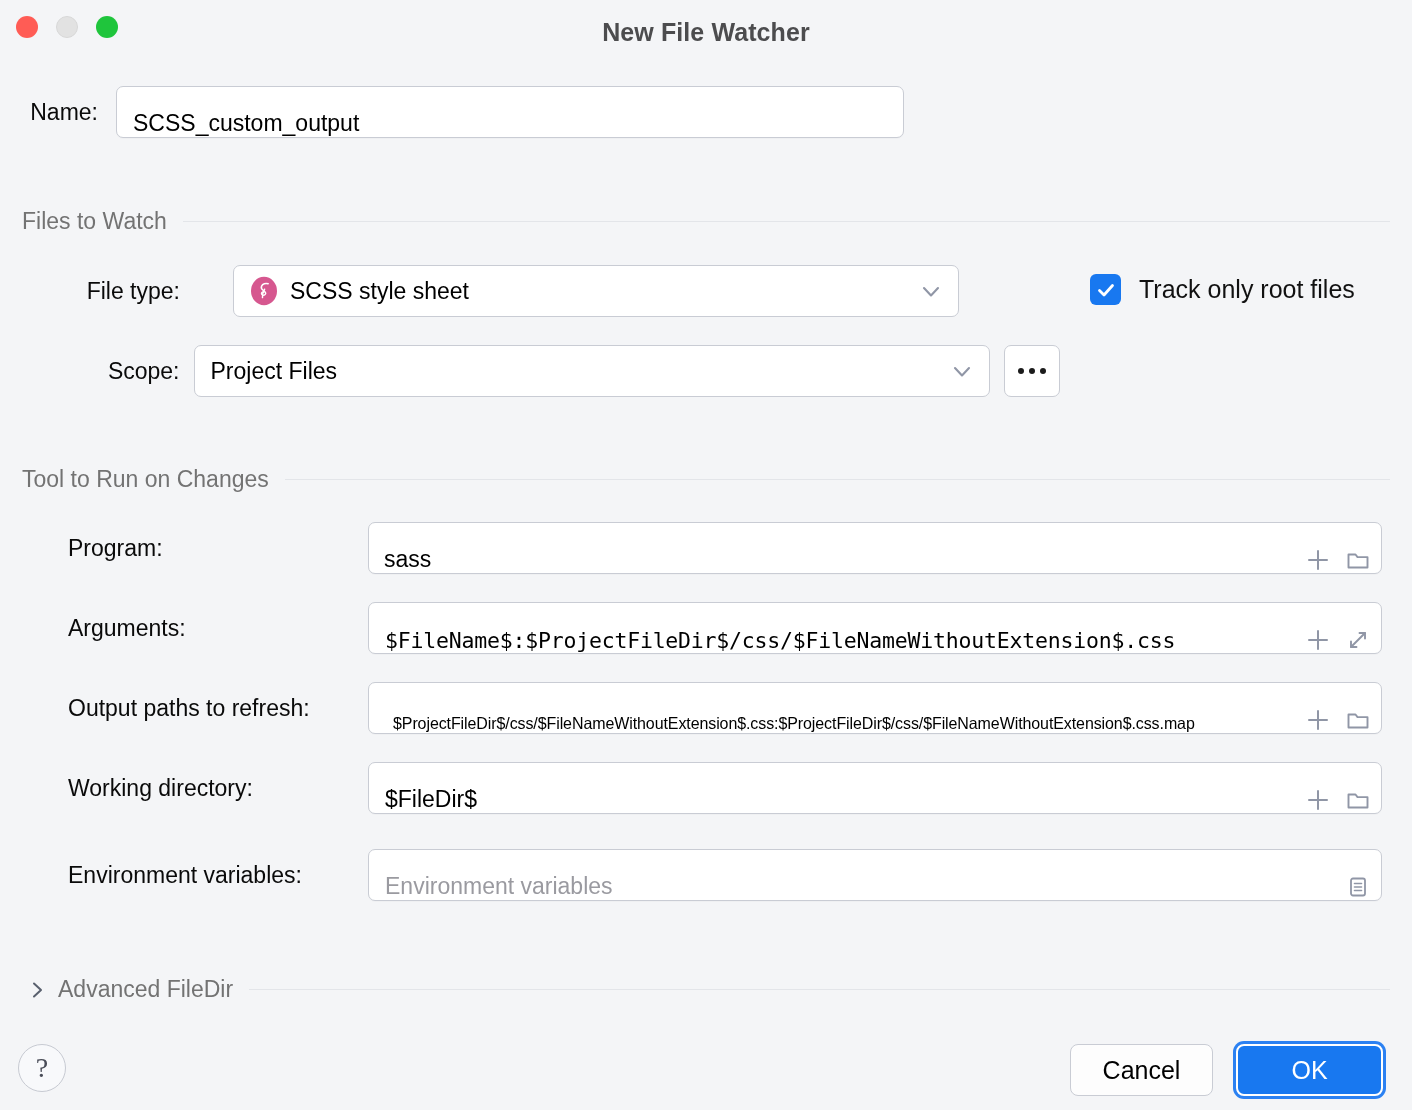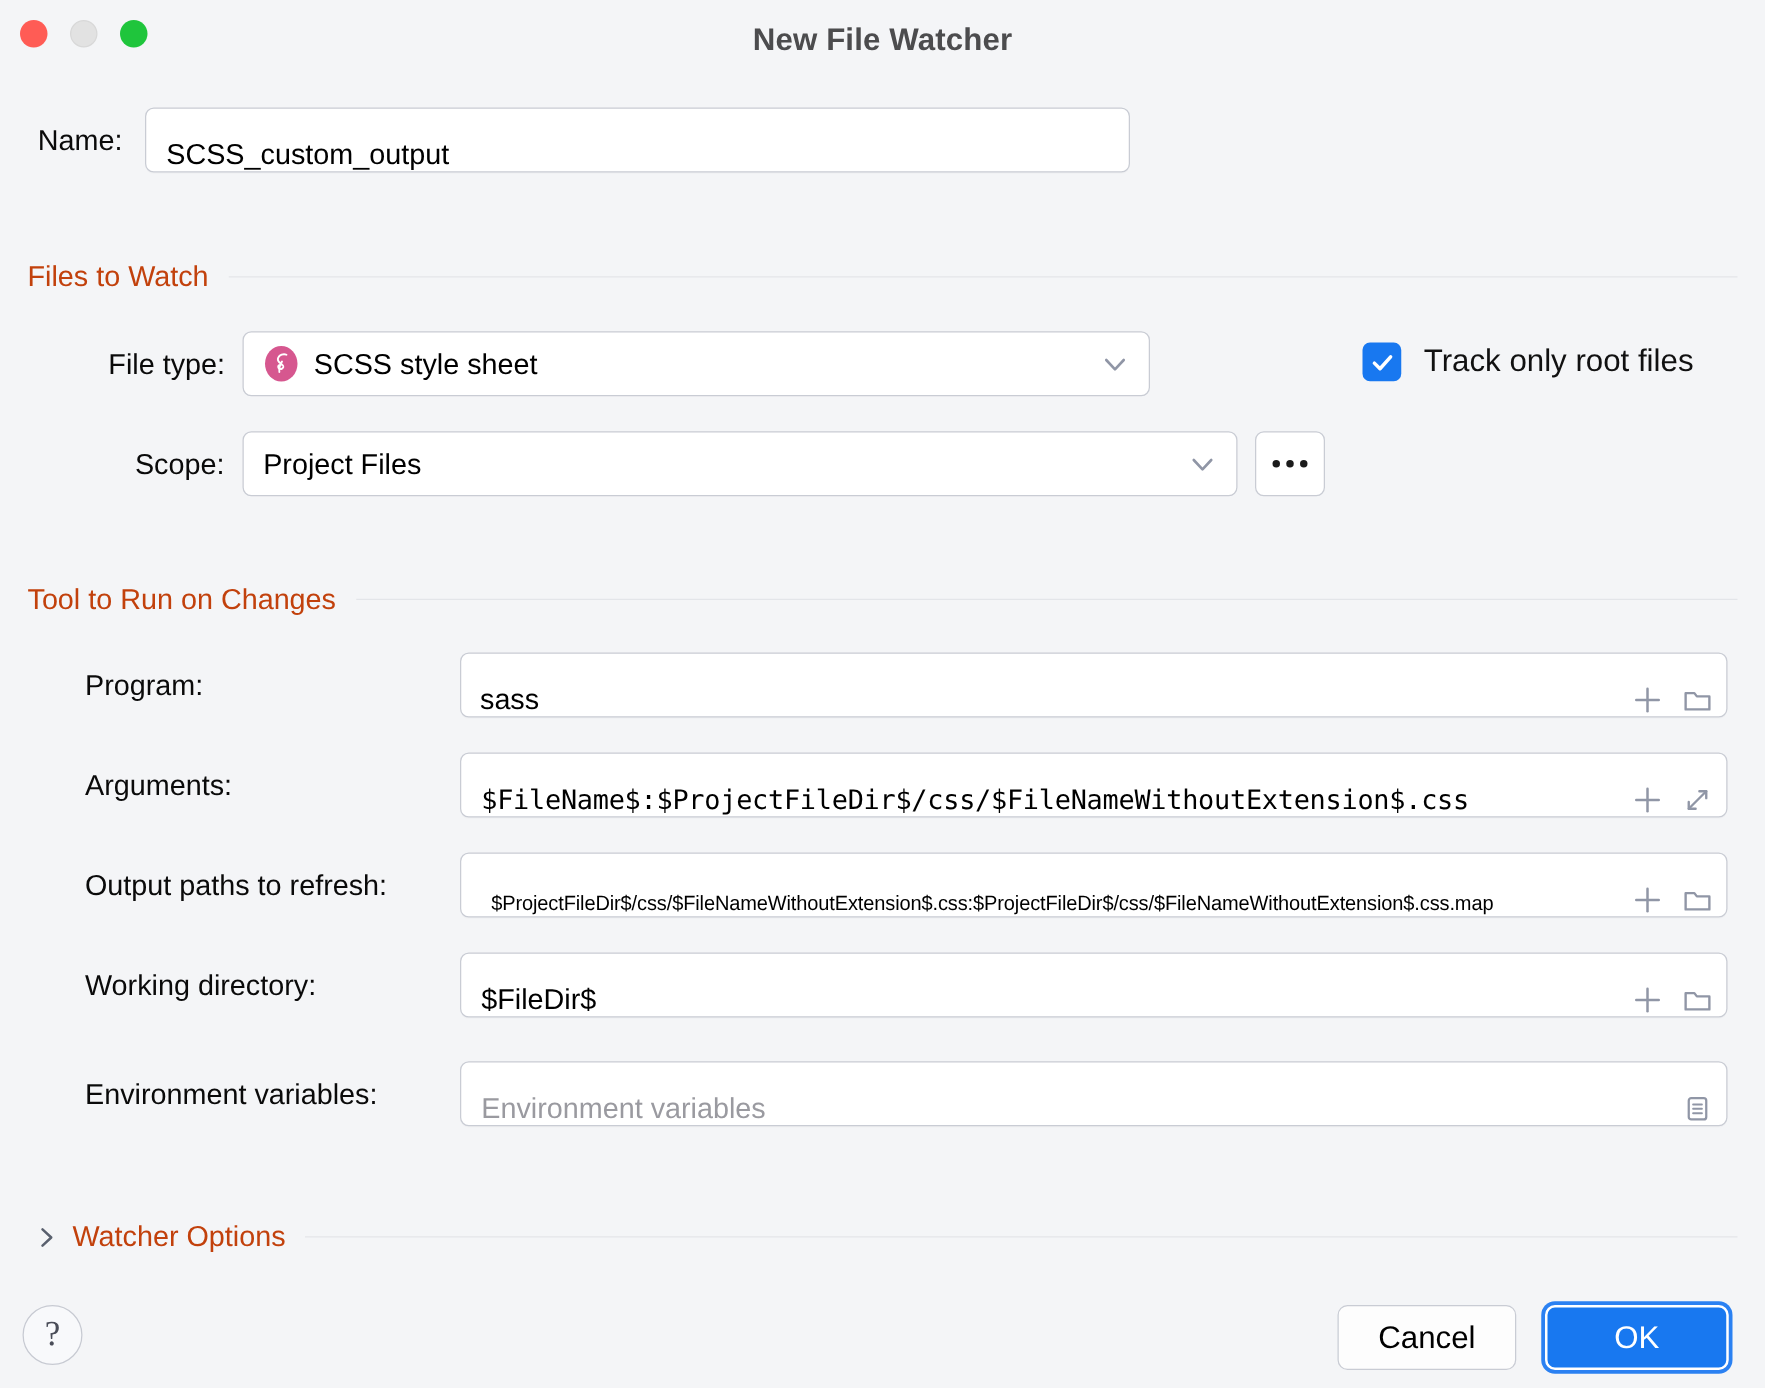--- a/index.html
+++ b/index.html
@@ -107,21 +107,21 @@
   .check {
     width: 31px; height: 31px; border-radius: 6px; background: #1878f0;
     display: flex; align-items: center; justify-content: center;
     flex: 0 0 auto;
   }
   .check svg { width: 22px; height: 22px; }
   .check-label { font-size: 25px; color: #111; white-space: nowrap; }
 
   
   .section { position: absolute; display: flex; align-items: center; width: 100%; }
-  .section .stitle { font-size: 23px; color: #c2410c; white-space: nowrap; padding-right: 16px; }
+  .section .stitle { font-size: 23px; color: #737373; white-space: nowrap; padding-right: 16px; }
   .section .sline { flex: 1 1 auto; height: 1px; background: #e3e5e9; }
 
   
   .adv-arrow { width: 22px; height: 22px; margin-right: 10px; flex: 0 0 auto; }
 
   
   .help-btn {
     position: absolute; left: 18px; top: 1044px;
     width: 48px; height: 48px; border-radius: 50%;
     border: 1px solid #c7cad2; background: #f8f9fb;
@@ -163,21 +163,21 @@
     <div class="field" style="margin-left:18px; width:788px;">
       <span class="val">SCSS_custom_output</span>
     </div>
   </div>
 
   <div class="section" style="left:22px; top:208px; width:1368px;">
     <span class="stitle">Files to Watch</span>
     <span class="sline"></span>
   </div>
 
-  <div class="row" style="left:68px; top:264px; width:992px; height:54px;">
+  <div class="row" style="left:68px; top:264px; width:992px; height:54px;gap:39px;">
     <div class="lbl" style="width:112px;">File type:</div>
     <div class="combo" style="margin-left:14px; width:726px;">
       <svg class="scss-icon" viewBox="0 0 28 30">
         <ellipse cx="14" cy="15" rx="13" ry="14.2" fill="#d6578f"></ellipse>
         <path d="M18.2 7.8c-2.6-1.1-5.6 0.2-6.6 2.3-0.9 1.9 0.3 3.4 1.7 4.4 1.2 0.9 2.6 1.6 2.4 3-0.2 1.2-1.6 1.9-2.8 1.6-1.1-0.3-1.6-1.4-1.2-2.3 0.3-0.7 1.1-1 1.7-0.7" fill="none" stroke="#ffffff" stroke-width="1.5" stroke-linecap="round"></path>
         <path d="M14.6 13.2c-1.6 2.7-2.5 5.6-2.1 8.4" fill="none" stroke="#ffffff" stroke-width="1.5" stroke-linecap="round"></path>
       </svg>
       <span class="ctext">SCSS style sheet</span>
       <svg class="chev" viewBox="0 0 26 26">
         <polyline points="6,10 13,17.5 20,10" fill="none" stroke="#9096a6" stroke-width="2.1" stroke-linecap="round" stroke-linejoin="round"></polyline>
@@ -292,21 +292,21 @@
           <line x1="9.5" y1="16.5" x2="16.5" y2="16.5" stroke="#9096a6" stroke-width="1.6" stroke-linecap="round"></line>
         </svg>
       </span>
     </div>
   </div>
 
   <div class="section" style="left:26px; top:976px; width:1364px;">
     <svg class="adv-arrow" viewBox="0 0 22 22">
       <polyline points="8,4.5 15,11 8,17.5" fill="none" stroke="#59606e" stroke-width="2" stroke-linecap="round" stroke-linejoin="round"></polyline>
     </svg>
-    <span class="stitle">Watcher Options</span>
+    <span class="stitle">Advanced FileDir</span>
     <span class="sline"></span>
   </div>
 
   <div class="help-btn">
     <span>?</span>
   </div>
   <div class="btn btn-cancel">
     <span>Cancel</span>
   </div>
   <div class="btn btn-ok">

